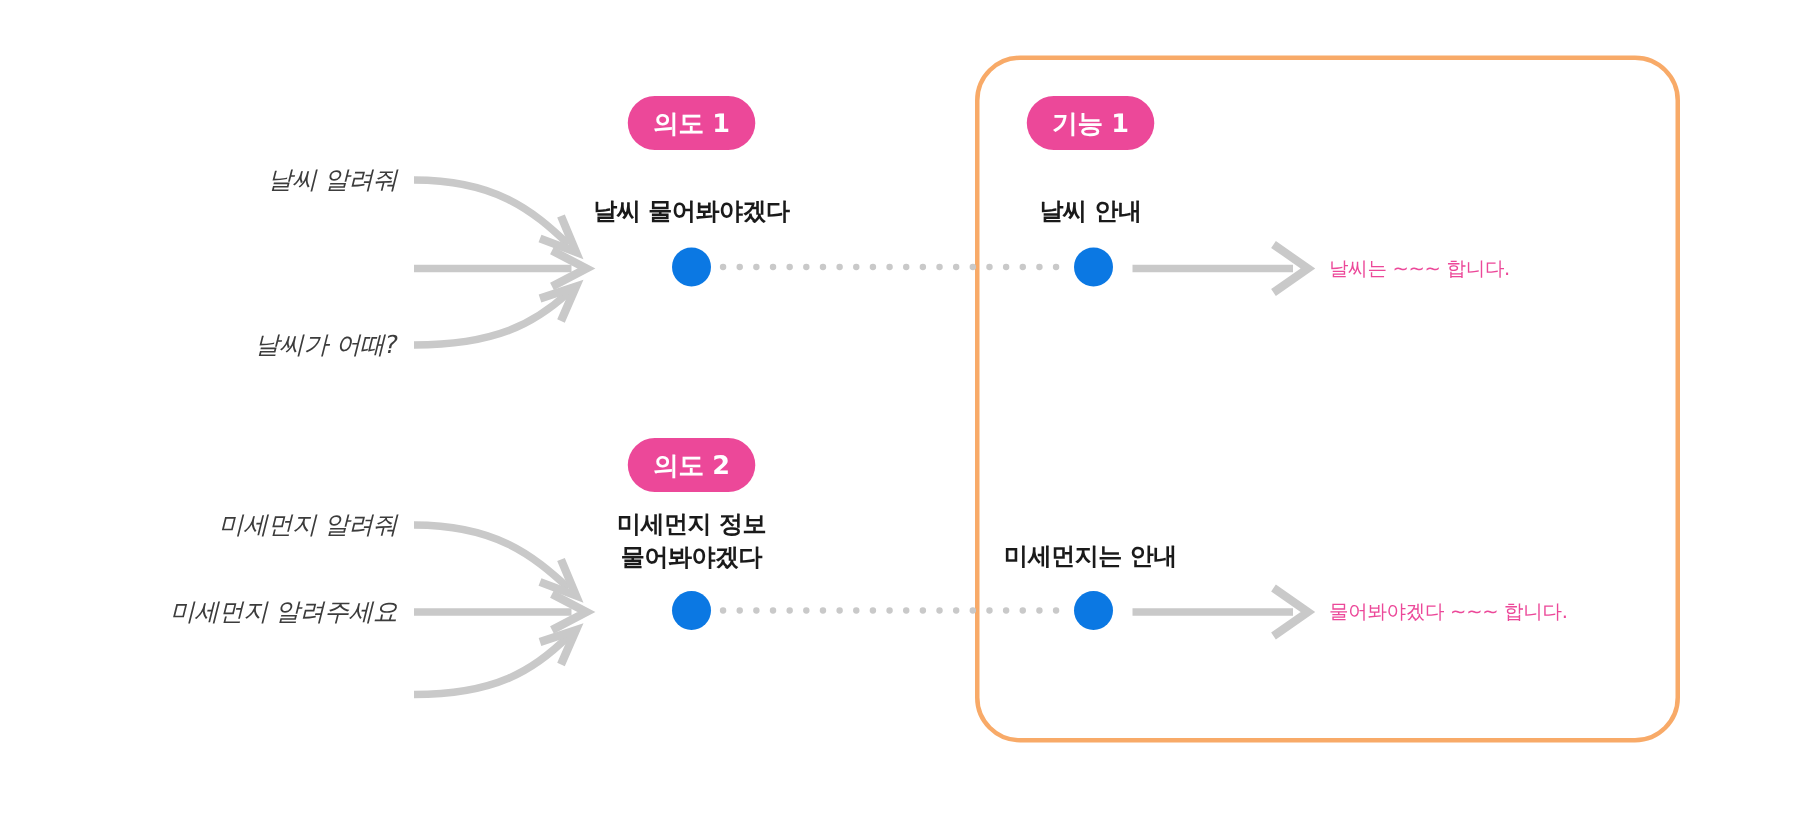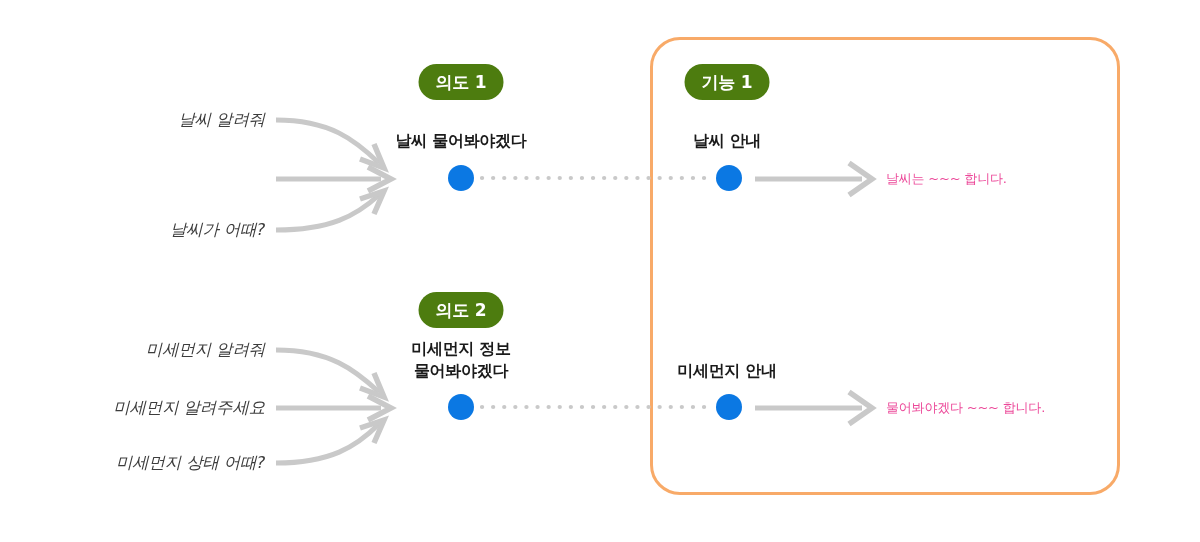--- a/index.html
+++ b/index.html
@@ -58,21 +58,21 @@
     white-space: nowrap;
     transform: translateY(-50%);
     letter-spacing: -0.2px;
   }
   
   .badge {
     position: absolute;
     display: inline-flex;
     align-items: center;
     justify-content: center;
-    background: #4d7c0f;
+    background: #ec4899;
     color: #ffffff;
     font-size: 17px;
     font-weight: bold;
     border-radius: 999px;
     padding: 0 17px;
     height: 36px;
     white-space: nowrap;
     letter-spacing: -0.2px;
     transform: translateX(-50%);
     box-sizing: border-box;
@@ -164,31 +164,30 @@
   <div class="badge" style="left:727px; top:64px;">기능 1</div>
 
   <div class="node-label" style="left:727px; top:141px;">날씨 안내</div>
 
   <div class="dot" style="left:729px; top:178px;"></div>
 
   <div class="response" style="left:886px; top:179px;">날씨는 ~~~ 합니다.</div>
 
   <div class="utterance anchor-right" style="top:350px;">미세먼지 알려줘</div>
   <div class="utterance anchor-right" style="top:408px;text-align:center;">미세먼지 알려주세요</div>
-  <div class="utterance anchor-right" style="top:463px;">미세먼지 상태 어때?</div>
 
   <div class="badge" style="left:461px; top:292px;">의도 2</div>
 
   <div class="node-label" style="left:461px; top:360px;">
     <div>미세먼지 정보</div>
     <div>물어봐야겠다</div>
   </div>
 
   <div class="dot" style="left:461px; top:407px;"></div>
 
 
-  <div class="node-label" style="left:727px; top:371px;">미세먼지 안내</div>
+  <div class="node-label" style="left:727px; top:371px;">미세먼지는 안내</div>
 
   <div class="dot" style="left:729px; top:407px;"></div>
 
   <div class="response" style="left:886px; top:408px;">물어봐야겠다 ~~~ 합니다.</div>
 
 </div>
 
 </body></html>

